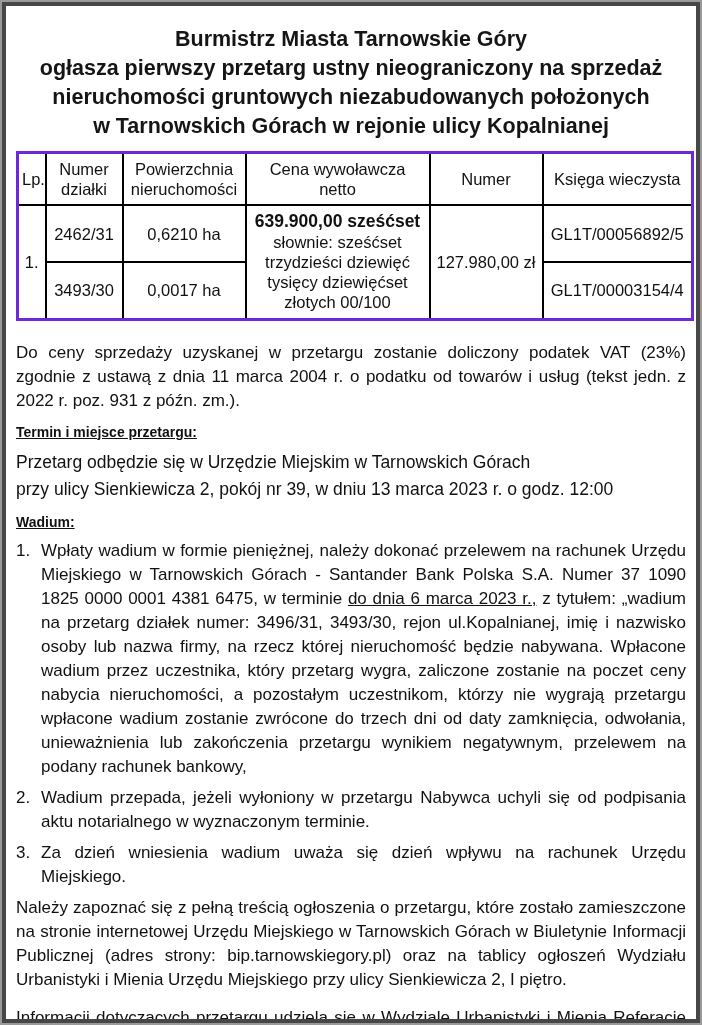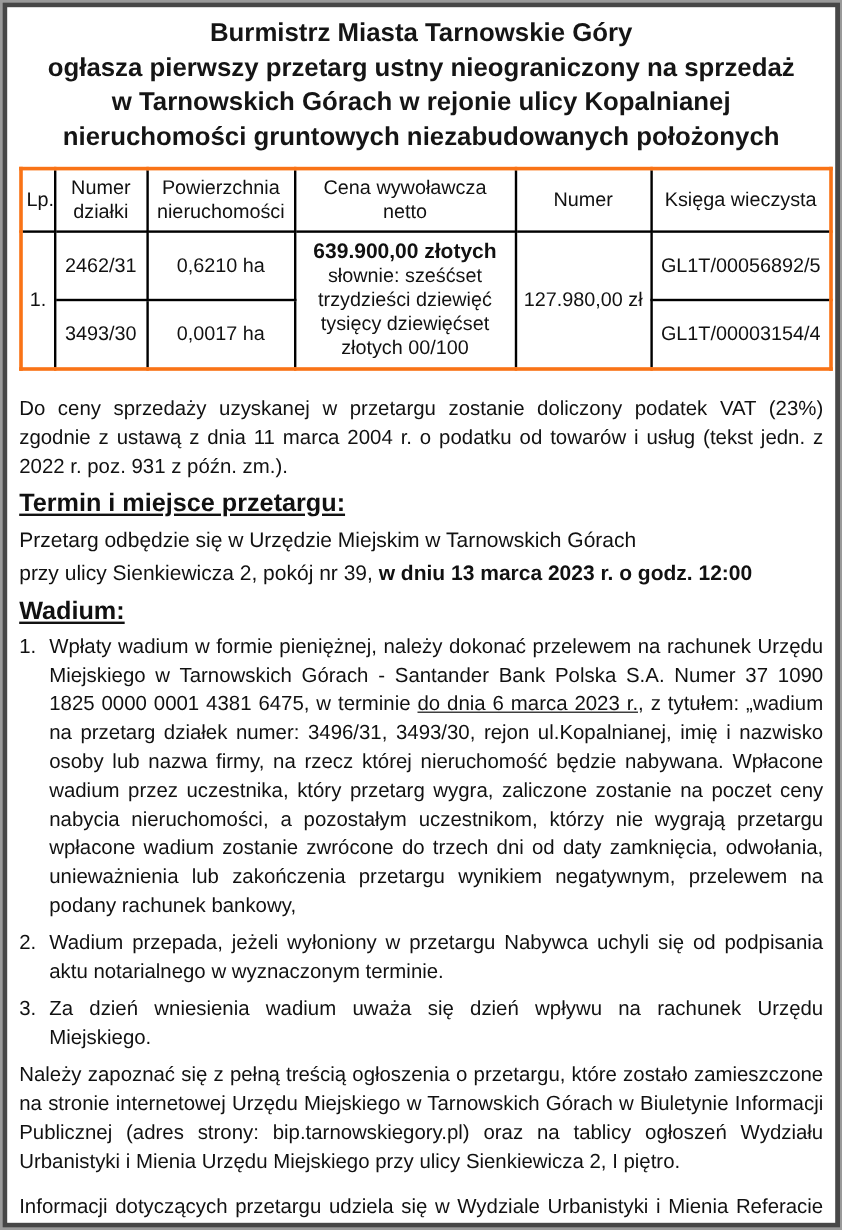--- a/index.html
+++ b/index.html
@@ -3,72 +3,72 @@
 <meta charset="utf-8">
 <style>
   html,body { margin:0; padding:0; background:#ffffff; }
   .outer {
     width:702px; height:1025px; box-sizing:border-box;
     background:#9a9a9a; padding:2px;
   }
   .page {
     width:100%; height:100%; box-sizing:border-box;
     background:#ffffff; border:4px solid #474747;
-    padding:3px 10px; overflow:hidden;
+    padding:15px 10px; overflow:hidden;
     font-family:"Liberation Sans","DejaVu Sans",sans-serif;
     color:#111111; font-size:17px; line-height:24px;
   }
   
   .title-block { margin:4px 0 10px 0; }
   .title-line {
     text-align:center; font-weight:bold;
     font-size:21.5px; line-height:29px; color:#151515;
   }
   
   table.auction {
     border-collapse:collapse; table-layout:fixed;
     width:676px; margin:0 auto; font-size:16.5px;
   }
   table.auction th, table.auction td {
     border:2px solid #000000; text-align:center; vertical-align:middle;
     padding:2px 3px; overflow:hidden;
   }
-  table.auction { border:3px solid #f97316; }
+  table.auction { border:3px solid #6d28d9; }
   table.auction th { font-weight:normal; line-height:20px; height:46px; }
   table.auction tbody tr { height:57px; }
   .col-lp{width:28px;} .col-num{width:77px;} .col-area{width:123px;}
   .col-price{width:184px;} .col-wadium{width:113px;} .col-kw{width:150px;}
   .price-amount { font-weight:bold; font-size:17.5px; line-height:21px; }
   .price-words { font-size:16.5px; line-height:20px; }
   
   .para { text-align:justify; margin:20px 0 6px 0; }
   .section-heading {
     font-weight:bold; text-decoration:underline;
-    font-size:21px; margin:7px 0 5px 0;
+    font-size:14px; margin:7px 0 5px 0;
   }
   .centered-block { text-align:left; font-size:17.5px; line-height:27px; margin:2px 0 4px 0; }
-  .bold { font-weight:bold; }
+  .bold { font-weight:normal; }
   .underlined { text-decoration:underline; }
   
   .list-item { display:flex; margin:5px 0 7px 0; }
   .li-num { flex:none; width:25px; }
   .li-body { flex:1; text-align:justify; }
   .info-para { text-align:justify; margin:6px 0 14px 0; }
 </style>
 </head>
 <body>
 
 <div class="outer">
 <div class="page">
 
   <div class="title-block">
     <div class="title-line">Burmistrz Miasta Tarnowskie Góry</div>
     <div class="title-line">ogłasza pierwszy przetarg ustny nieograniczony na sprzedaż</div>
+    <div class="title-line">nieruchomości gruntowych  niezabudowanych położonych</div>
     <div class="title-line">w Tarnowskich Górach w rejonie ulicy Kopalnianej</div>
-    <div class="title-line">nieruchomości gruntowych  niezabudowanych położonych</div>
   </div>
 
   <table class="auction">
     <colgroup>
       <col class="col-lp">
           <col class="col-num">
           <col class="col-area">
       <col class="col-price">
           <col class="col-wadium">
           <col class="col-kw">
@@ -82,21 +82,21 @@
         <th>Numer</th>
         <th>Księga wieczysta</th>
       </tr>
     </thead>
     <tbody>
       <tr>
         <td rowspan="2">1.</td>
         <td>2462/31</td>
         <td>0,6210 ha</td>
         <td rowspan="2">
-          <div class="price-amount">639.900,00 złotych</div>
+          <div class="price-amount">639.900,00 sześćset</div>
           <div class="price-words">słownie: sześćset trzydzieści dziewięć tysięcy dziewięćset złotych 00/100</div>
         </td>
         <td rowspan="2">127.980,00 zł</td>
         <td>GL1T/00056892/5</td>
       </tr>
       <tr>
         <td>3493/30</td>
         <td>0,0017 ha</td>
         <td>GL1T/00003154/4</td>
       </tr>

